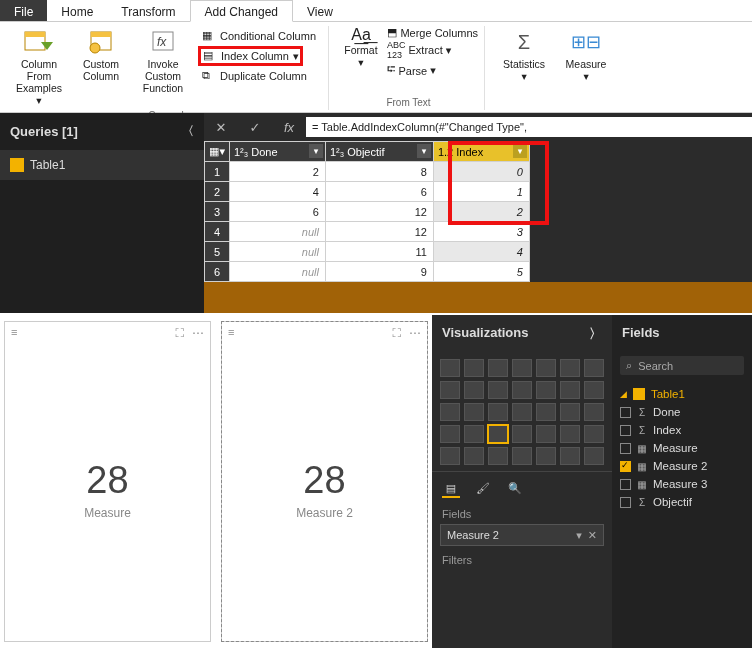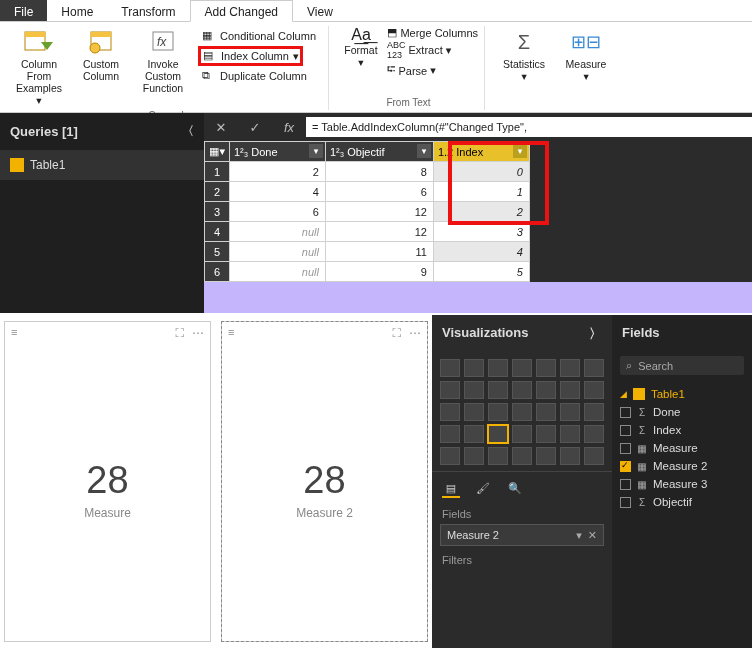--- a/index.html
+++ b/index.html
@@ -20,21 +20,21 @@
   .cond-col { display:flex; flex-direction:column; gap:2px; align-items:flex-start; padding:2px 2px;}
   .cond-item { display:flex; align-items:center; gap:4px; font-size:11px; padding:1px 4px; cursor:pointer;}
   .cond-item svg, .cond-item .ic { width:14px; height:14px; }
   .highlight-red { border:3px solid #e11; padding:0 2px;}
   .format-group { display:flex; gap:4px; align-items:flex-start;}
   .format-btn { display:flex; flex-direction:column; align-items:center; width:44px; font-size:10.5px; text-align:center; cursor:pointer;}
   .mini-list { display:flex; flex-direction:column; gap:1px;}
   .mini-item { display:flex; align-items:center; gap:3px; font-size:11px; cursor:pointer;}
 
   
-  .editor { display:flex; height:200px; background:#c4b5fd;}
+  .editor { display:flex; height:200px; background:#a16207;}
   .queries-pane { width:204px; background:#1f1f1f; color:#ddd; display:flex; flex-direction:column;}
   .queries-head { display:flex; align-items:center; justify-content:space-between; padding:10px 10px; font-size:13px; font-weight:600; background:#1f1f1f;}
   .queries-head .chev { color:#bbb; font-size:12px;}
   .query-item { display:flex; align-items:center; gap:6px; padding:8px 10px; background:#323232; font-size:12px; cursor:pointer;}
   .query-item .tico { width:14px;height:14px; background:#f3b200; display:inline-block;}
   .formula-bar { display:flex; align-items:center; background:#2b2b2b; height:28px; color:#fff;}
   .fx-btn { width:34px; display:flex; align-items:center; justify-content:center; color:#bbb; font-size:13px;}
   .fx-input { flex:1; background:#fff; color:#222; height:20px; padding:0 6px; font-size:11px; border:none; font-style:normal;}
   .data-wrap { flex:1; display:flex; flex-direction:column;}
   .grid { border-collapse:collapse; font-size:11px; }

